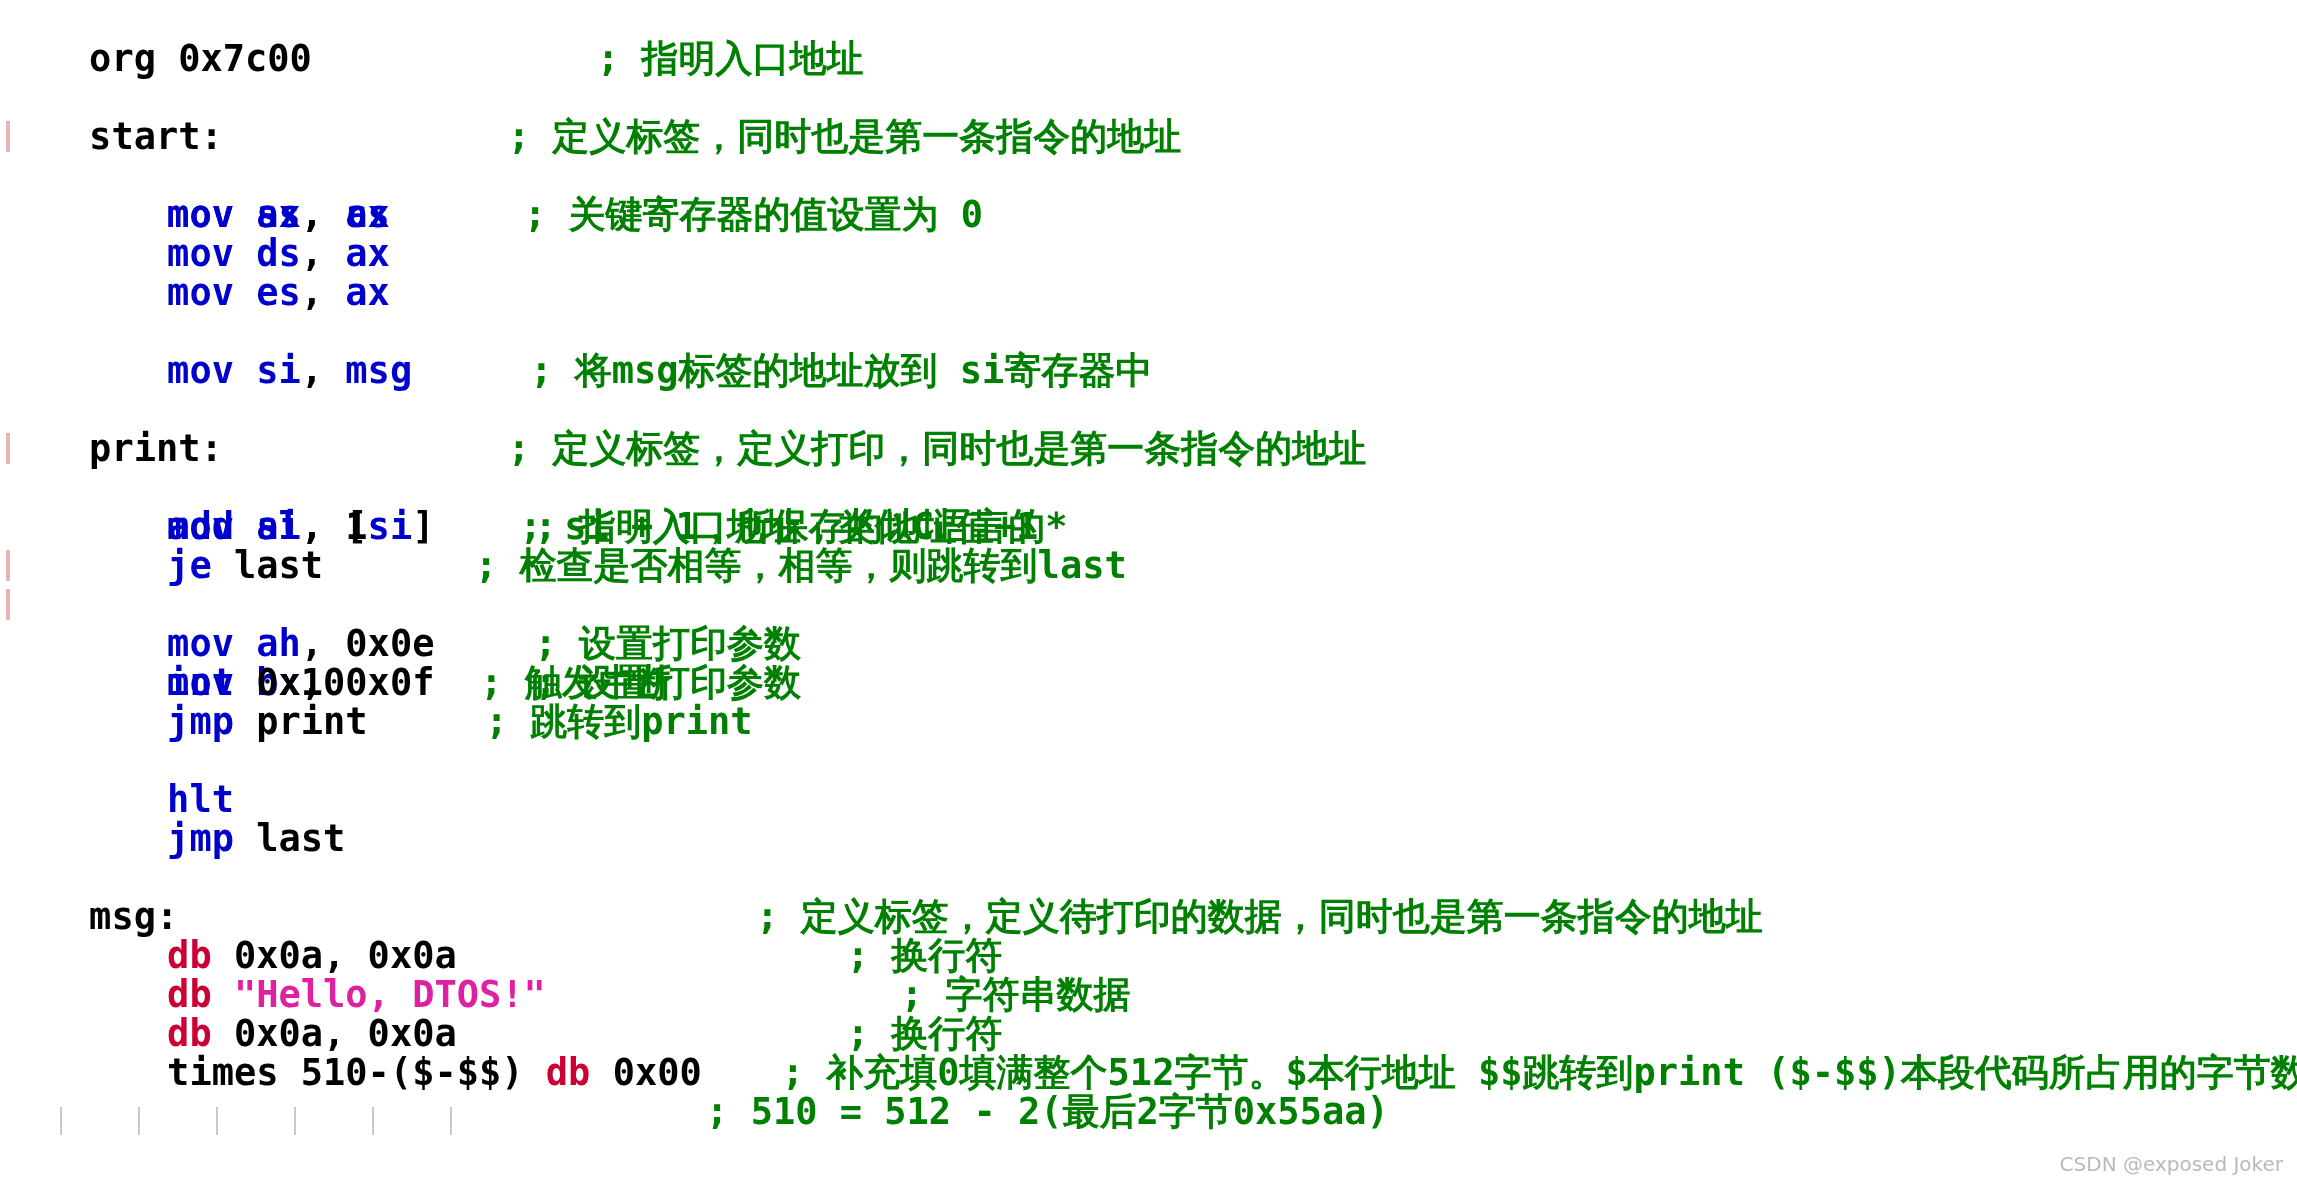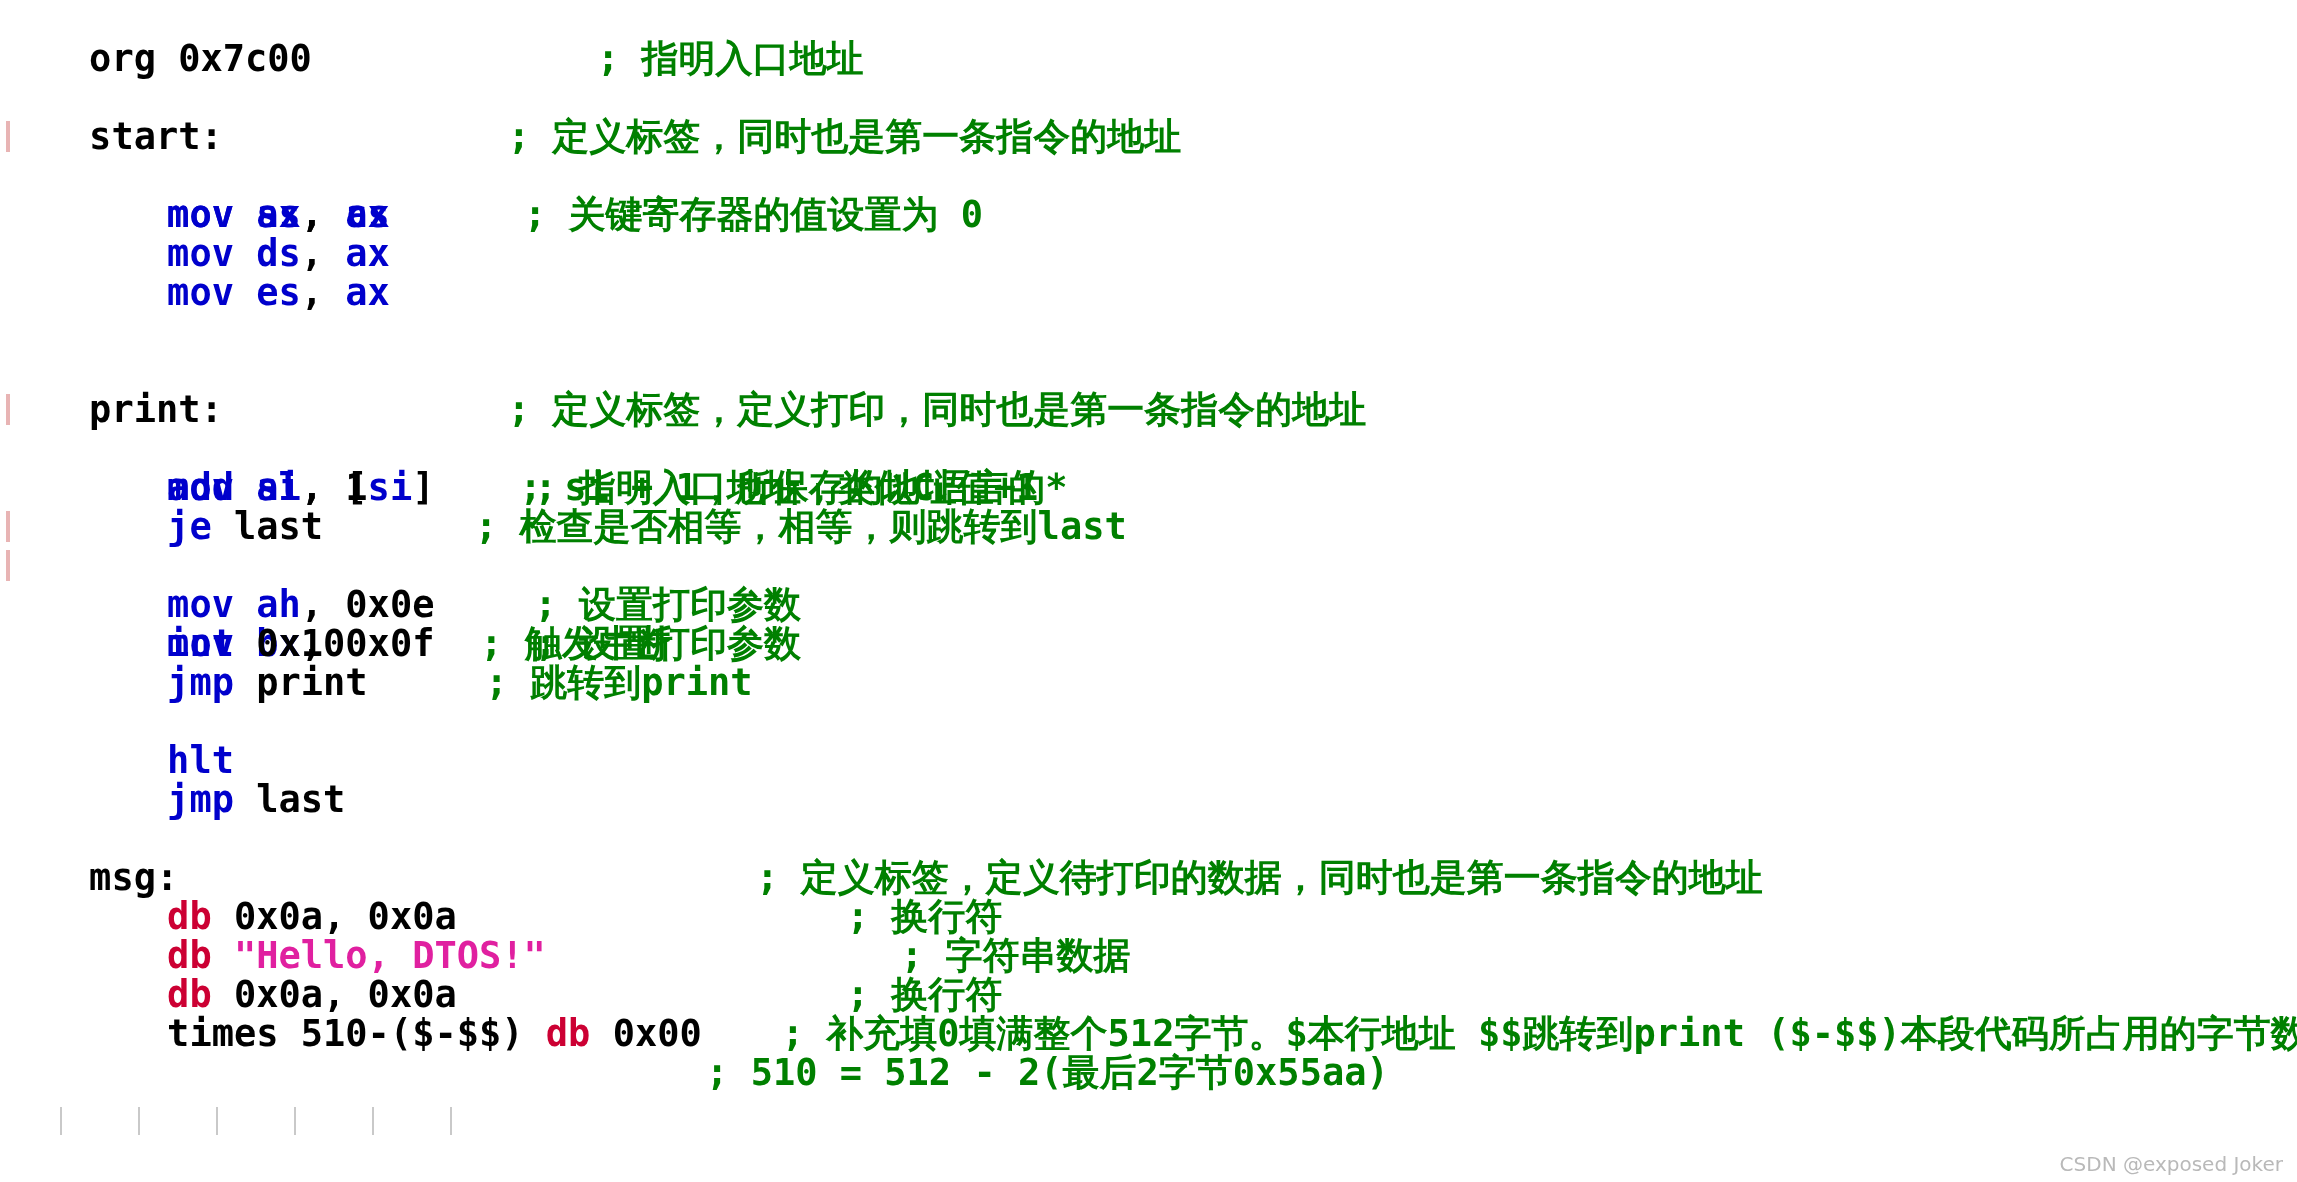--- a/index.html
+++ b/index.html
@@ -100,20 +100,23 @@
   <div class="line">
     <span class="ind ind1"></span><span class="kw">mov</span><span class="plain"> </span><span class="reg">ds</span><span class="plain">, </span><span class="reg">ax</span>
   </div>
 
   <div class="line">
     <span class="ind ind1"></span><span class="kw">mov</span><span class="plain"> </span><span class="reg">es</span><span class="plain">, </span><span class="reg">ax</span>
   </div>
 
   <div class="line"></div>
 
+  <div class="line">
+    <span class="ind ind1"></span><span class="kw">mov</span><span class="plain"> </span><span class="reg">si</span><span class="plain">, </span><span class="reg">msg</span><span class="ind" style="width:118px"></span><span class="cmt">; 将msg标签的地址放到 si寄存器中</span>
+  </div>
 
   <div class="line"></div>
 
   <div class="line">
     <span class="plain">print:</span><span class="ind" style="width:285px"></span><span class="cmt">; 定义标签，定义打印，同时也是第一条指令的地址</span>
   </div>
 
   <div class="line">
     <span class="gutter-mark"></span>
     <span class="ind ind1"></span><span class="kw">mov</span><span class="plain"> </span><span class="reg">al</span><span class="plain">, [</span><span class="reg">si</span><span class="plain">]</span><span class="ind" style="width:100px"></span><span class="cmt">; 指明入口地址，类似C语言的*</span>

